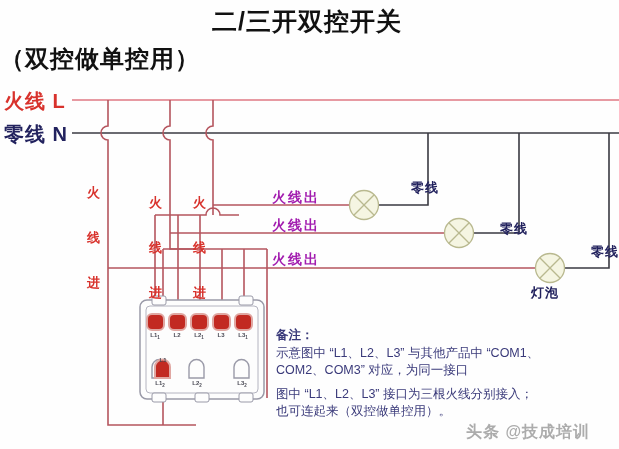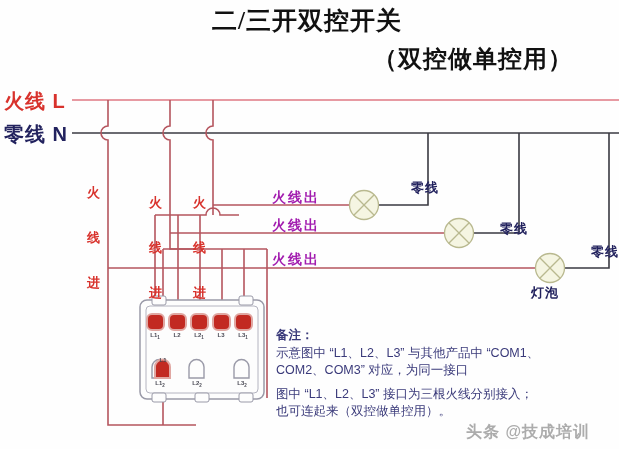--- a/index.html
+++ b/index.html
@@ -25,25 +25,24 @@
   
   .t{ position:absolute; white-space:pre; line-height:1.05; }
 
   .title1{
     left:0; top:8px; width:614px;
     text-align:center;
     font-size:25px;
     font-weight:bold;
     color:#111111;
     letter-spacing:1px;
-    font-family:Liberation Serif, serif;
   }
   .title2{
     left:0; top:46px; width:573px;
-    text-align:right;
+    text-align:left;
     font-size:24px;
     font-weight:bold;
     color:#111111;
     letter-spacing:1px;
   }
 
   .rail-label{
     font-size:20px;
     font-weight:bold;
     letter-spacing:1px;

